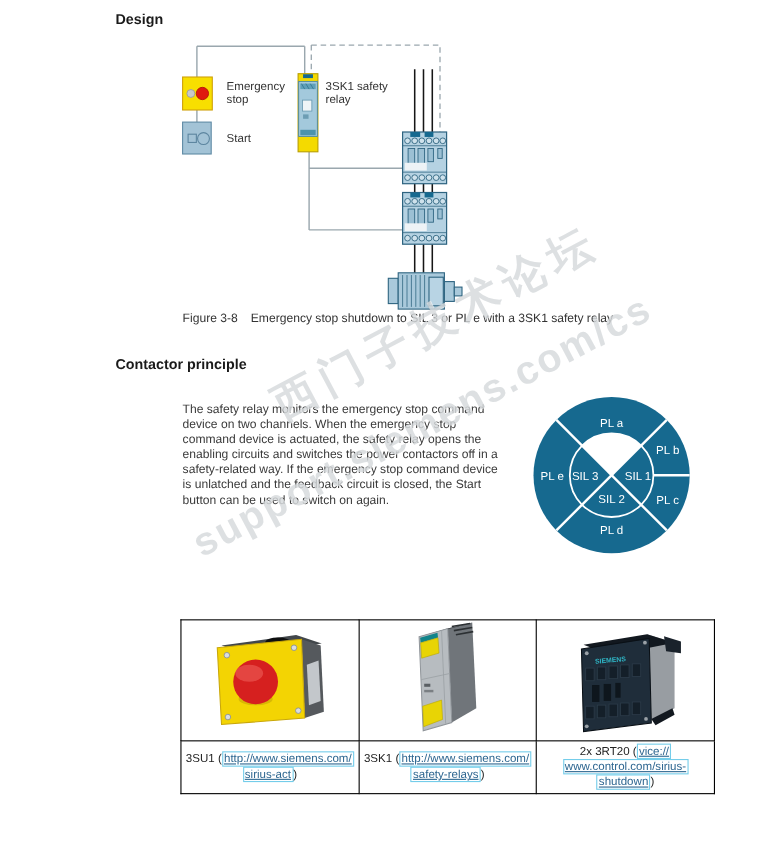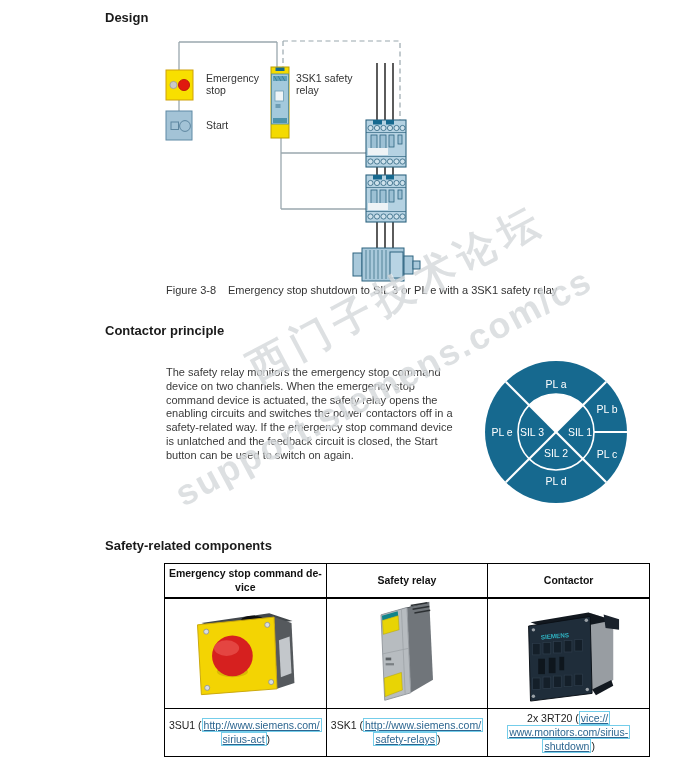--- a/index.html
+++ b/index.html
@@ -190,37 +190,24 @@
       <text x="126" y="56">PL b</text>
       <text x="126" y="101">PL c</text>
       <text x="75" y="128">PL d</text>
       <text x="21" y="79">PL e</text>
       <text x="99" y="79">SIL 1</text>
       <text x="75" y="100">SIL 2</text>
       <text x="51" y="79">SIL 3</text>
     </g>
   </svg>
 
-  <div class="h" id="h-components">Safety-related components</div>
 
   <div class="tbl-wrap">
     <table>
       <tbody>
-          <tr class="hdr">
-        <td>
-          <span>Emergency stop command de-</span><br>
-          <span>vice</span>
-        </td>
-        <td>
-          <span>Safety relay</span>
-        </td>
-        <td>
-          <span>Contactor</span>
-        </td>
-      </tr>
       <tr class="imgs">
         <td>
           
           <svg width="126" height="98" viewBox="0 0 130 100">
             <polygon points="20,20 90,10 114,18 44,28" fill="#42474b"></polygon>
             <ellipse cx="73" cy="17" rx="12" ry="4.5" fill="#0e0f10"></ellipse>
             <polygon points="95,14 113,20 116,82 98,88" fill="#55595d"></polygon>
             <polygon points="100,38 111,34 113,72 102,76" fill="#c3c7cb"></polygon>
             <polygon points="16,22 95,14 98,88 20,94" fill="#f3d403" stroke="#c9a70a"></polygon>
             <g fill="#d9dde0" stroke="#8a8f93" stroke-width="0.8">
@@ -291,21 +278,21 @@
         <td>
           <span>3SU1 (</span><a class="lk">http://www.siemens.com/</a><br>
           <a class="lk">sirius-act</a><span>)</span>
         </td>
         <td>
           <span>3SK1 (</span><a class="lk">http://www.siemens.com/</a><br>
           <a class="lk">safety-relays</a><span>)</span>
         </td>
         <td>
           <span>2x 3RT20 (</span><a class="lk">vice://</a><br>
-          <a class="lk">www.monitors.com/sirius-</a><br>
+          <a class="lk">www.control.com/sirius-</a><br>
           <a class="lk">shutdown</a><span>)</span>
         </td>
       </tr>
     </tbody>
       </table>
   </div>
 
   <div class="wm" id="wm1">西门子技术论坛</div>
   <div class="wm" id="wm2">support.siemens.com/cs</div>
 

